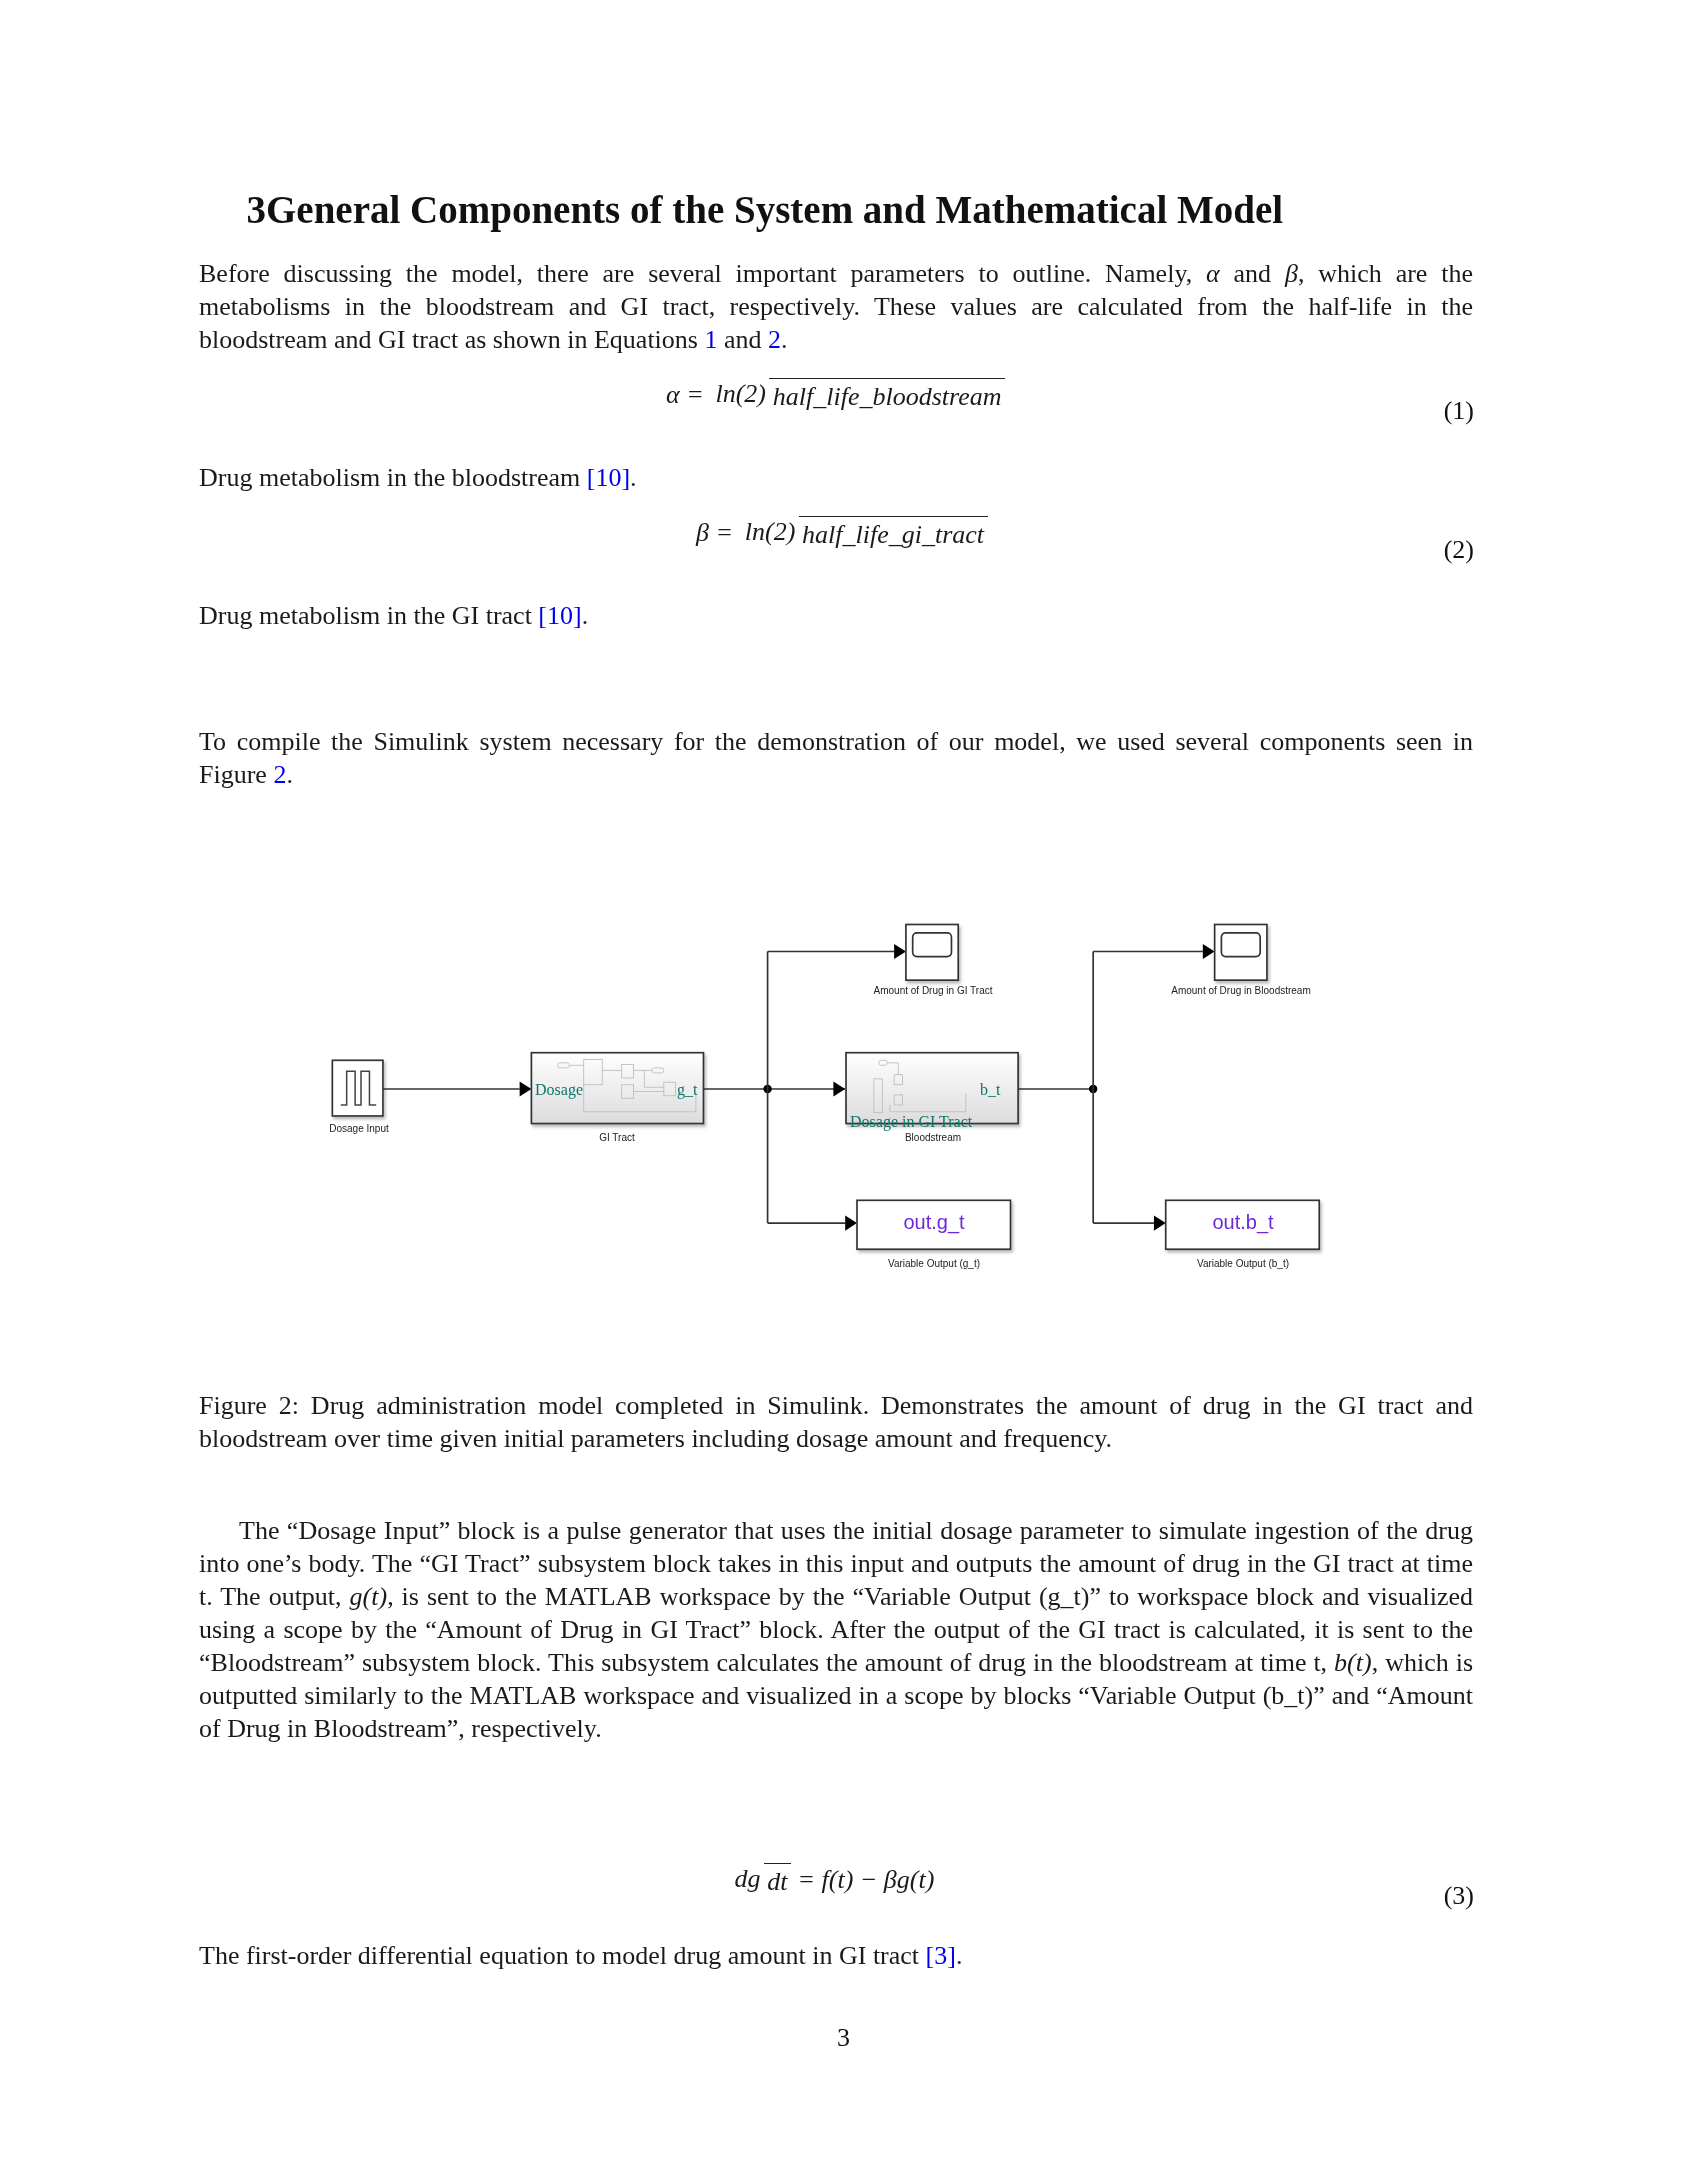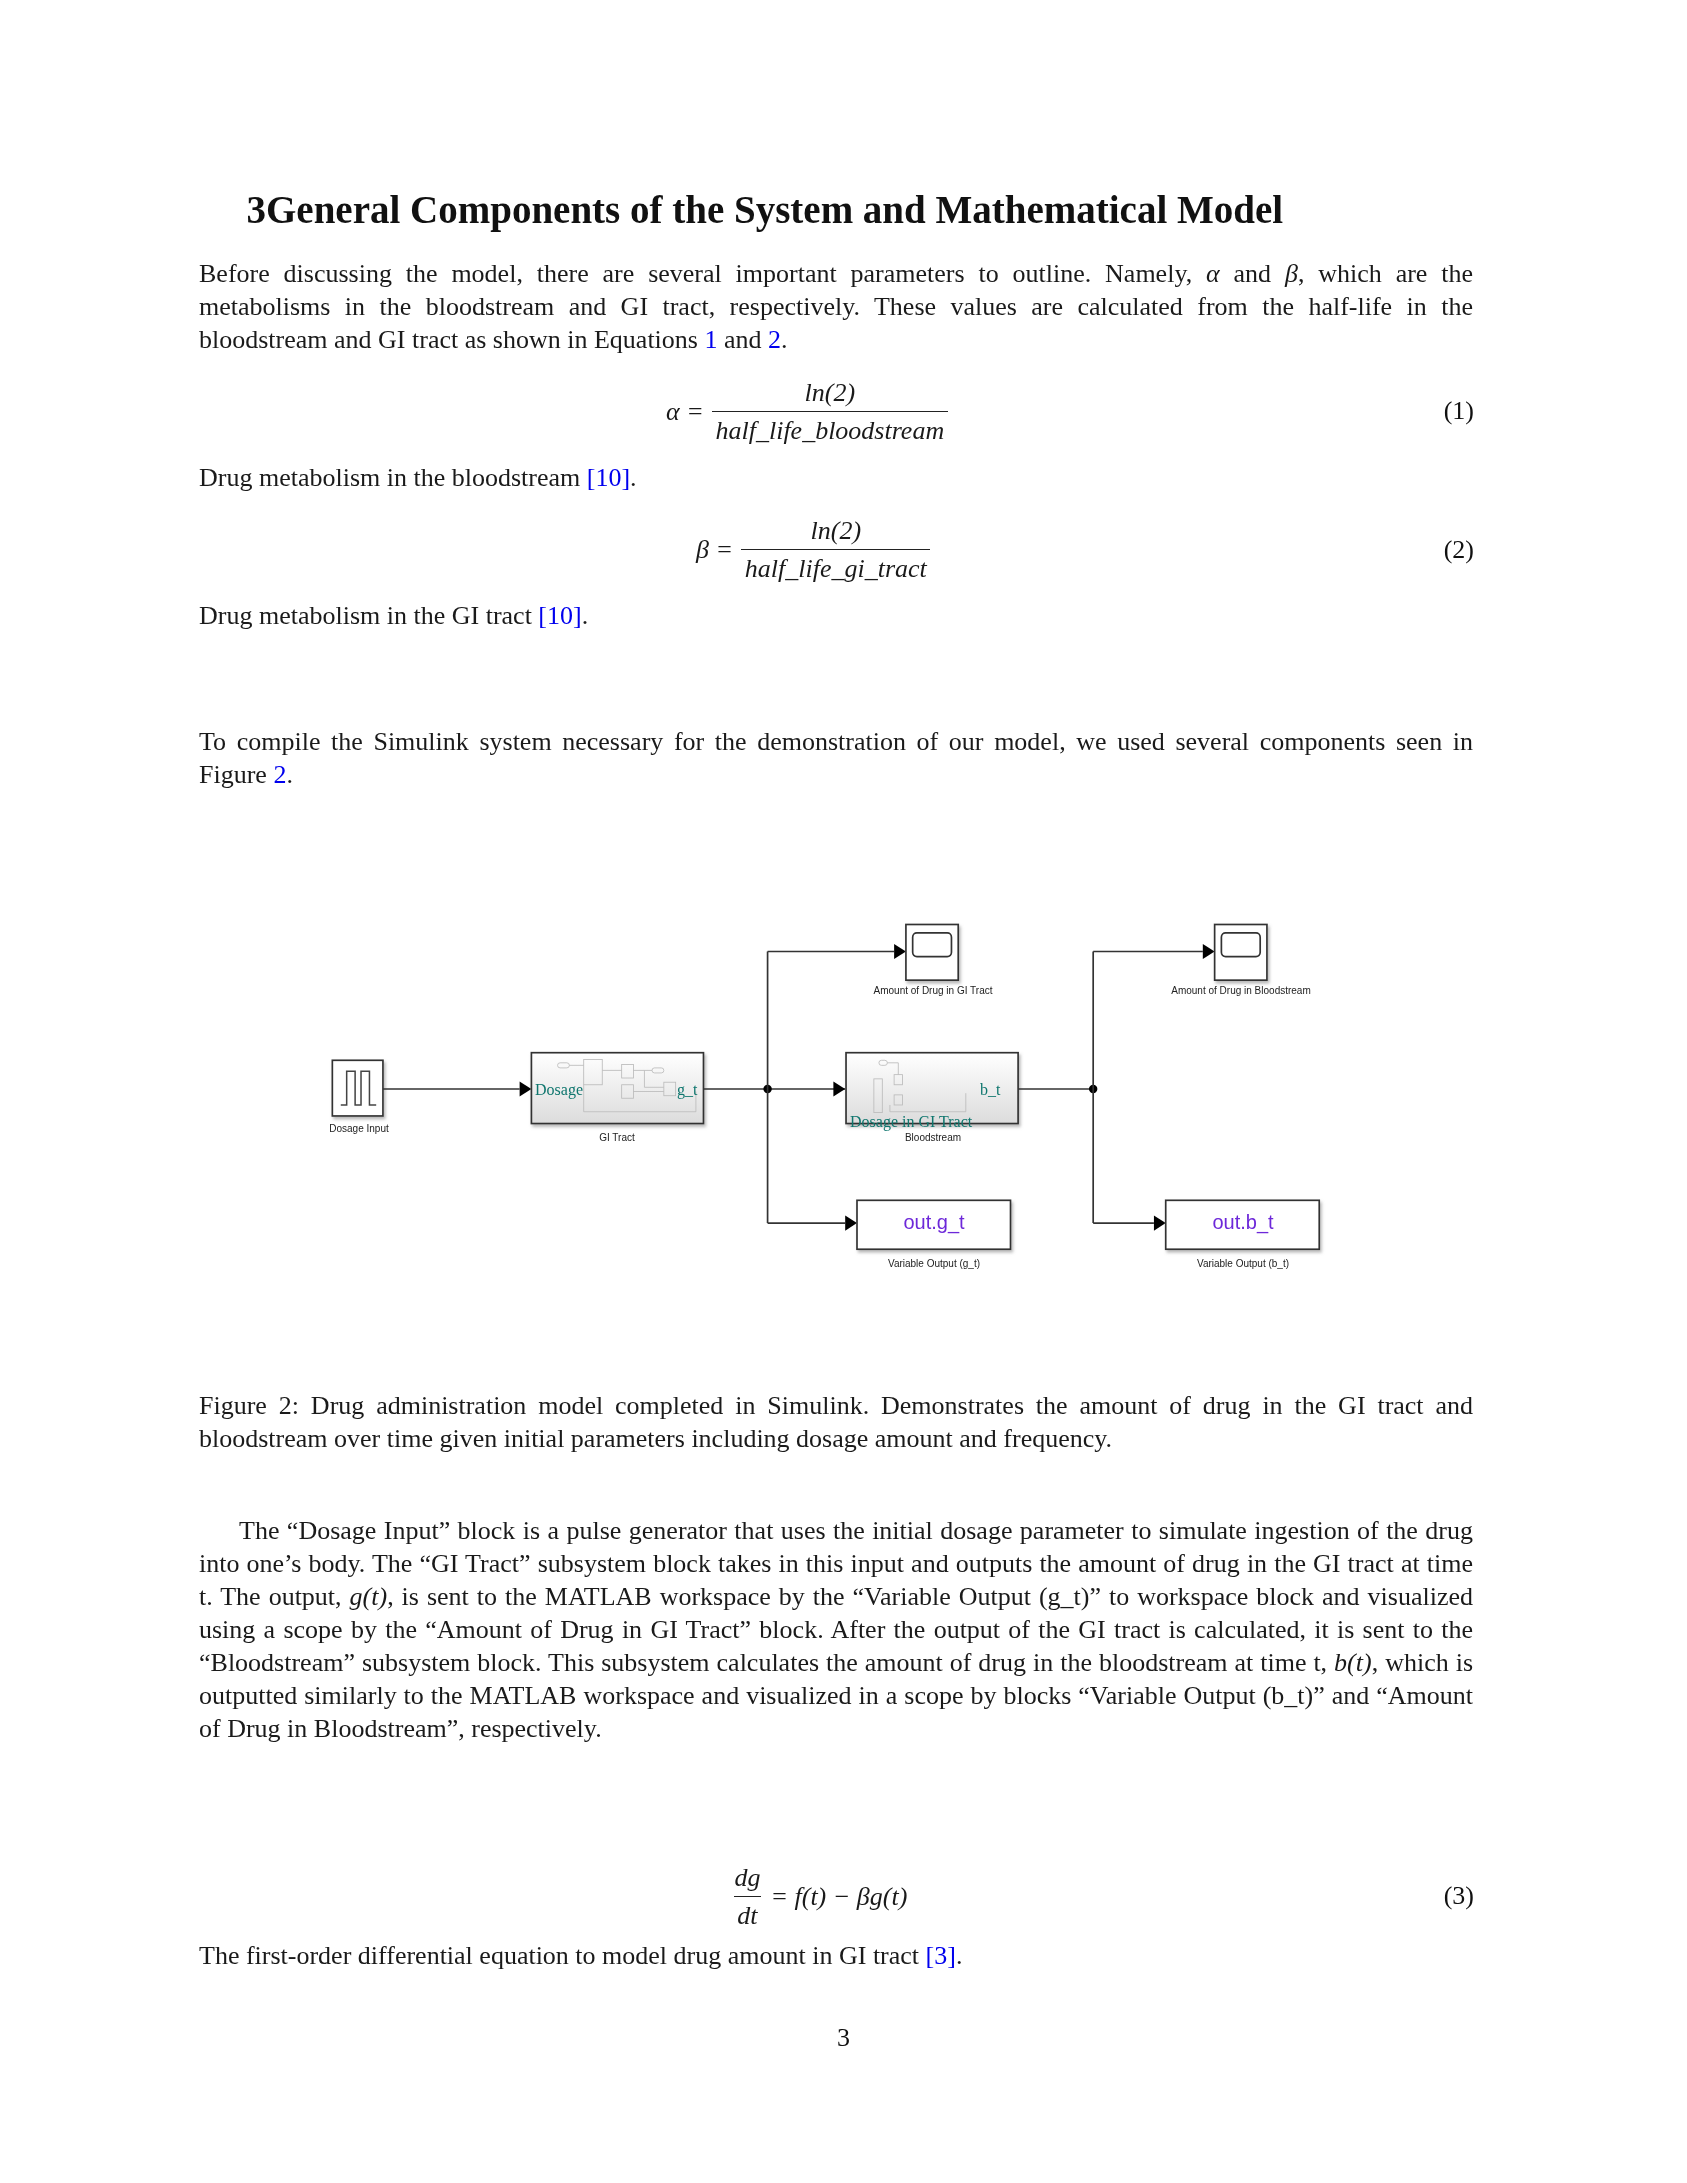--- a/index.html
+++ b/index.html
@@ -8,21 +8,21 @@
   .abs { position: absolute; }
   .text { font-family: "Liberation Serif", "DejaVu Serif", serif; font-size: 26px; line-height: 33px; color: #1a1a1a; }
   .heading { left: 200px; top: 187px; font-family: "Liberation Serif", serif; font-weight: bold; font-size: 39px; white-space: nowrap; text-align: right; }
   .heading .num { display: inline-block; width: 66px; }
   .para { left: 199px; width: 1274px; text-align: justify; }
   .para p { margin: 0; }
   .indent { text-indent: 40px; }
   .link { color: #0000ee; }
   .math { font-style: italic; }
   .eq { position: absolute; font-family: "Liberation Serif", serif; font-size: 26px; color: #1a1a1a; display: flex; align-items: center; }
-  .frac { display: inline-flex; flex-direction: column; align-items: center; margin-left: 8.4px; }
+  .frac { display: inline-flex; flex-direction: row; align-items: center; margin-left: 8.4px; }
   .frac .num-part { padding: 0 3.4px 3.4px 3.4px; font-style: italic; }
   .frac .den-part { border-top: 1.7px solid #222; padding: 3.4px 3.4px 0 3.4px; font-style: italic; }
   .eqnum { position: absolute; right: 213px; font-family: "Liberation Serif", serif; font-size: 26px; }
   .pagenum { left: 0; width: 1687px; text-align: center; top: 2023px; font-family: "Liberation Serif", serif; font-size: 26px; }
 
   
   .diagram { position: absolute; left: 0; top: 0; width: 1687px; height: 2183px; pointer-events: none; }
   .diagram svg { position: absolute; left: 0; top: 0; }
   .blk-label { position: absolute; font-family: "Liberation Sans", sans-serif; font-size: 10px; color: #222; white-space: nowrap; transform: translateX(-50%); }
   .port-label { position: absolute; font-family: Liberation Serif, serif; font-size: 16px; color: #0f766e; white-space: nowrap; }

